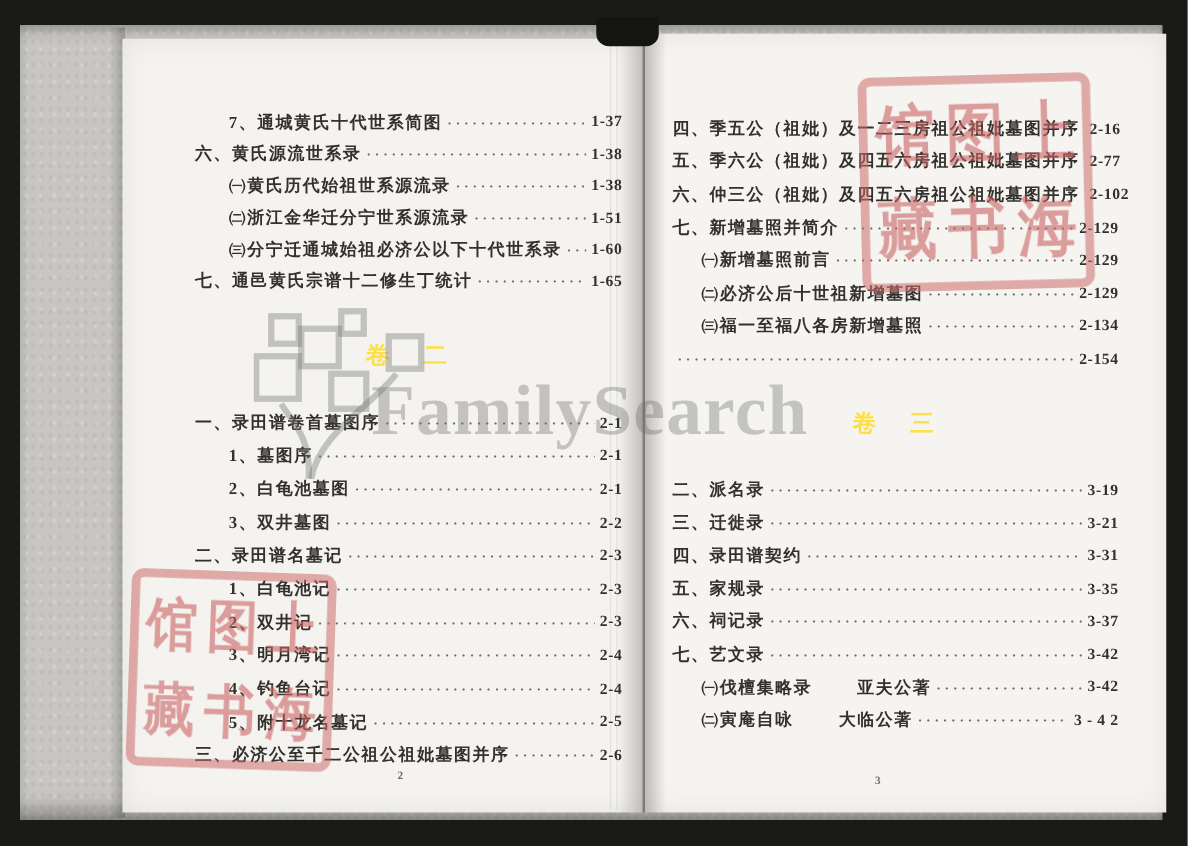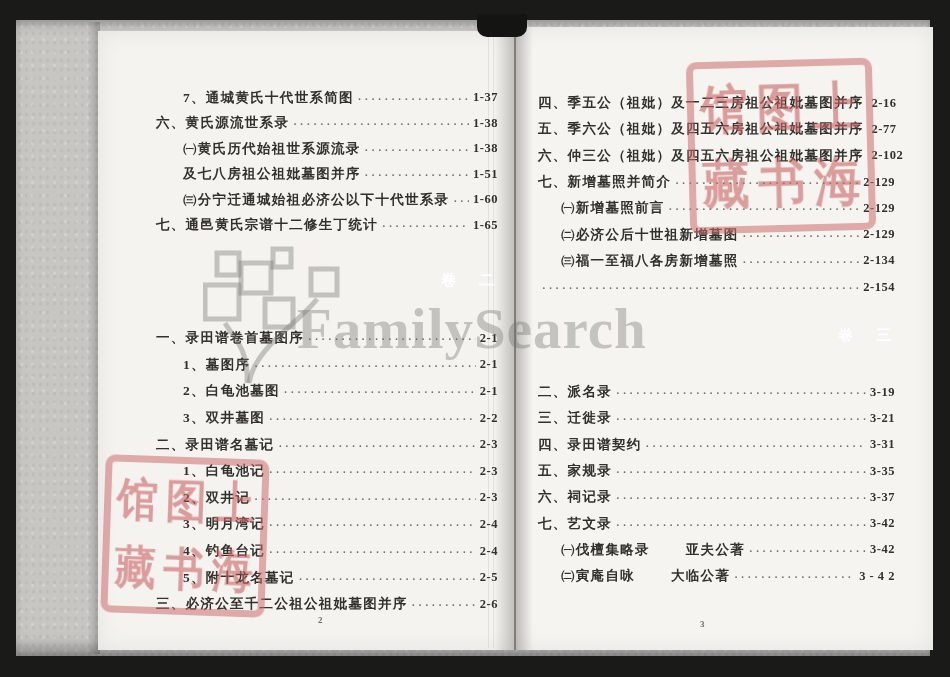--- a/index.html
+++ b/index.html
@@ -47,22 +47,22 @@
     content:"····························································································";
     letter-spacing:3px;font-size:11px;color:#4b4a46;font-weight:700;
   }
   #ltoc1{left:156px;top:85px;width:342px;--rh:25.5px;}
   #ltoc2{left:156px;top:325px;width:342px;--rh:26.6px;}
   #rtoc1{left:538px;top:90px;width:357px;--rh:26.3px;}
   #rtoc2{left:538px;top:379px;width:357px;--rh:26.3px;}
   #ltoc1 .ind,#ltoc2 .ind{padding-left:27px;}
   #rtoc1 .ind,#rtoc2 .ind{padding-left:23px;}
   .vol-heading{
-    position:absolute;font-weight:700;font-size:15px;letter-spacing:4px;
-    color:#ffffff;text-align:right;
+    position:absolute;font-weight:700;font-size:19px;letter-spacing:4px;
+    color:#fde047;text-align:center;
   }
   #vol2{left:156px;top:271px;width:342px;}
   #vol3{left:538px;top:326px;width:357px;}
   .pagenum{position:absolute;font-size:9px;color:#6b6a66;font-weight:700;}
   #pn-left{left:318px;top:615px;}
   #pn-right{left:700px;top:619px;}
 
   
   .wm-text{
     position:absolute;left:297px;top:296px;
@@ -154,21 +154,21 @@
       <span class="lbl">六、黄氏源流世系录</span>
       <span class="dots"></span>
       <span class="pg">1-38</span>
     </div>
     <div class="row ind">
       <span class="lbl">㈠黄氏历代始祖世系源流录</span>
       <span class="dots"></span>
       <span class="pg">1-38</span>
     </div>
     <div class="row ind">
-      <span class="lbl">及七八房祖公祖妣墓图并序</span>
+      <span class="lbl">㈡浙江金华迁分宁世系源流录</span>
       <span class="dots"></span>
       <span class="pg">1-51</span>
     </div>
     <div class="row ind">
       <span class="lbl">㈢分宁迁通城始祖必济公以下十代世系录</span>
       <span class="dots"></span>
       <span class="pg">1-60</span>
     </div>
     <div class="row">
       <span class="lbl">七、通邑黄氏宗谱十二修生丁统计</span>

